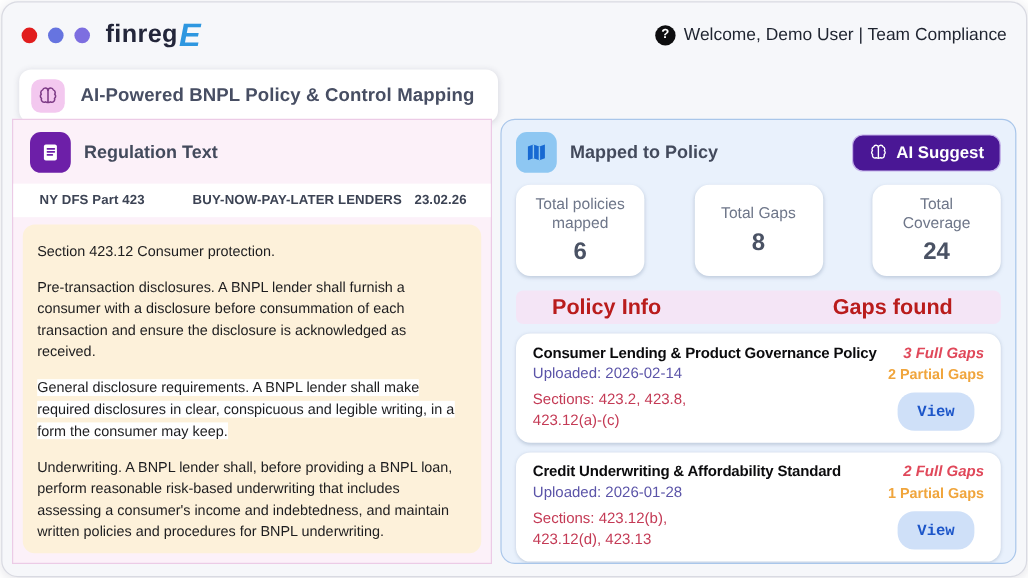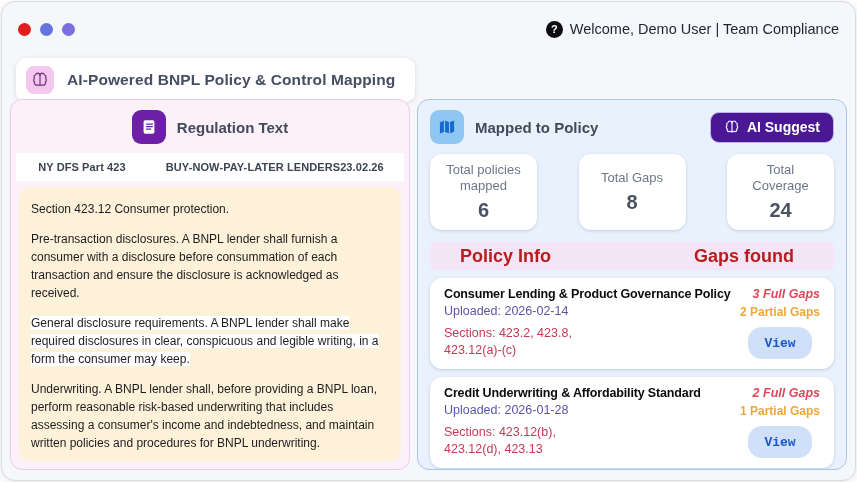--- a/index.html
+++ b/index.html
@@ -36,22 +36,22 @@
   .brain-box { width:28px; height:28px; border-radius:8px; background:#f3c8ef;
     display:flex; align-items:center; justify-content:center; }
   .title-card h1 { font-size:15.5px; font-weight:700; color:#474e63; margin:0; letter-spacing:.1px; }
   
   .main { position:absolute; left:8px; right:8px; top:97px; bottom:10px; display:flex; gap:7px; }
   .panel-head { display:flex; align-items:center; gap:11px; }
   .panel-head h2 { font-size:15px; font-weight:700; color:#434a5c; margin:0; }
   .icon-box { width:34px; height:34px; border-radius:9px; display:flex; align-items:center; justify-content:center; flex:0 0 auto; }
   
   .reg-panel {
-    width:400px; flex:0 0 auto; background:#fcf1f9; border:1.5px solid #eccbe6; border-radius:12px;
-    display:flex; flex-direction:column; overflow:hidden;align-items:center;
+    width:400px; flex:0 0 auto; background:#fcf1f9; border:1.5px solid #eccbe6; border-radius:0;
+    display:flex; flex-direction:column; overflow:hidden;
   }
   .reg-panel .panel-head { padding:10px 14px 9px; }
   .doc-box { background:#6d1fa8; }
   .reg-meta { background:#fff; padding:8px 20px 8px 22px; display:flex; align-items:center;
     font-size:11px; font-weight:700; color:#3c4354; letter-spacing:.1px; }
   .m-name { margin-left:40px; }
   .m-date { margin-left:auto; }
   .reg-body {
     background:#fdf1da; border-radius:10px; margin:6px 8px 8px; padding:13px 12px; flex:1;
     font-size:12px; color:#1d1d1f; line-height:1.5; overflow:hidden;
@@ -101,20 +101,24 @@
 </head>
 <body>
 
 <div class="window">
 
   <div class="hdr">
     <div class="dots">
       <span class="dot dot-red"></span>
       <span class="dot dot-blue"></span>
       <span class="dot dot-purple"></span>
+    </div>
+    <div class="logo">
+      <span>finreg</span>
+        <span class="logo-e">E</span>
     </div>
     <div class="hdr-right">
       <span class="help-icon">?</span>
       <span>Welcome, Demo User | Team Compliance</span>
     </div>
   </div>
 
   <div class="title-card">
     <span class="brain-box">
       <svg width="18" height="18" viewBox="0 0 24 24" fill="none" stroke="#7d3b86" stroke-width="1.7" stroke-linecap="round" stroke-linejoin="round">

